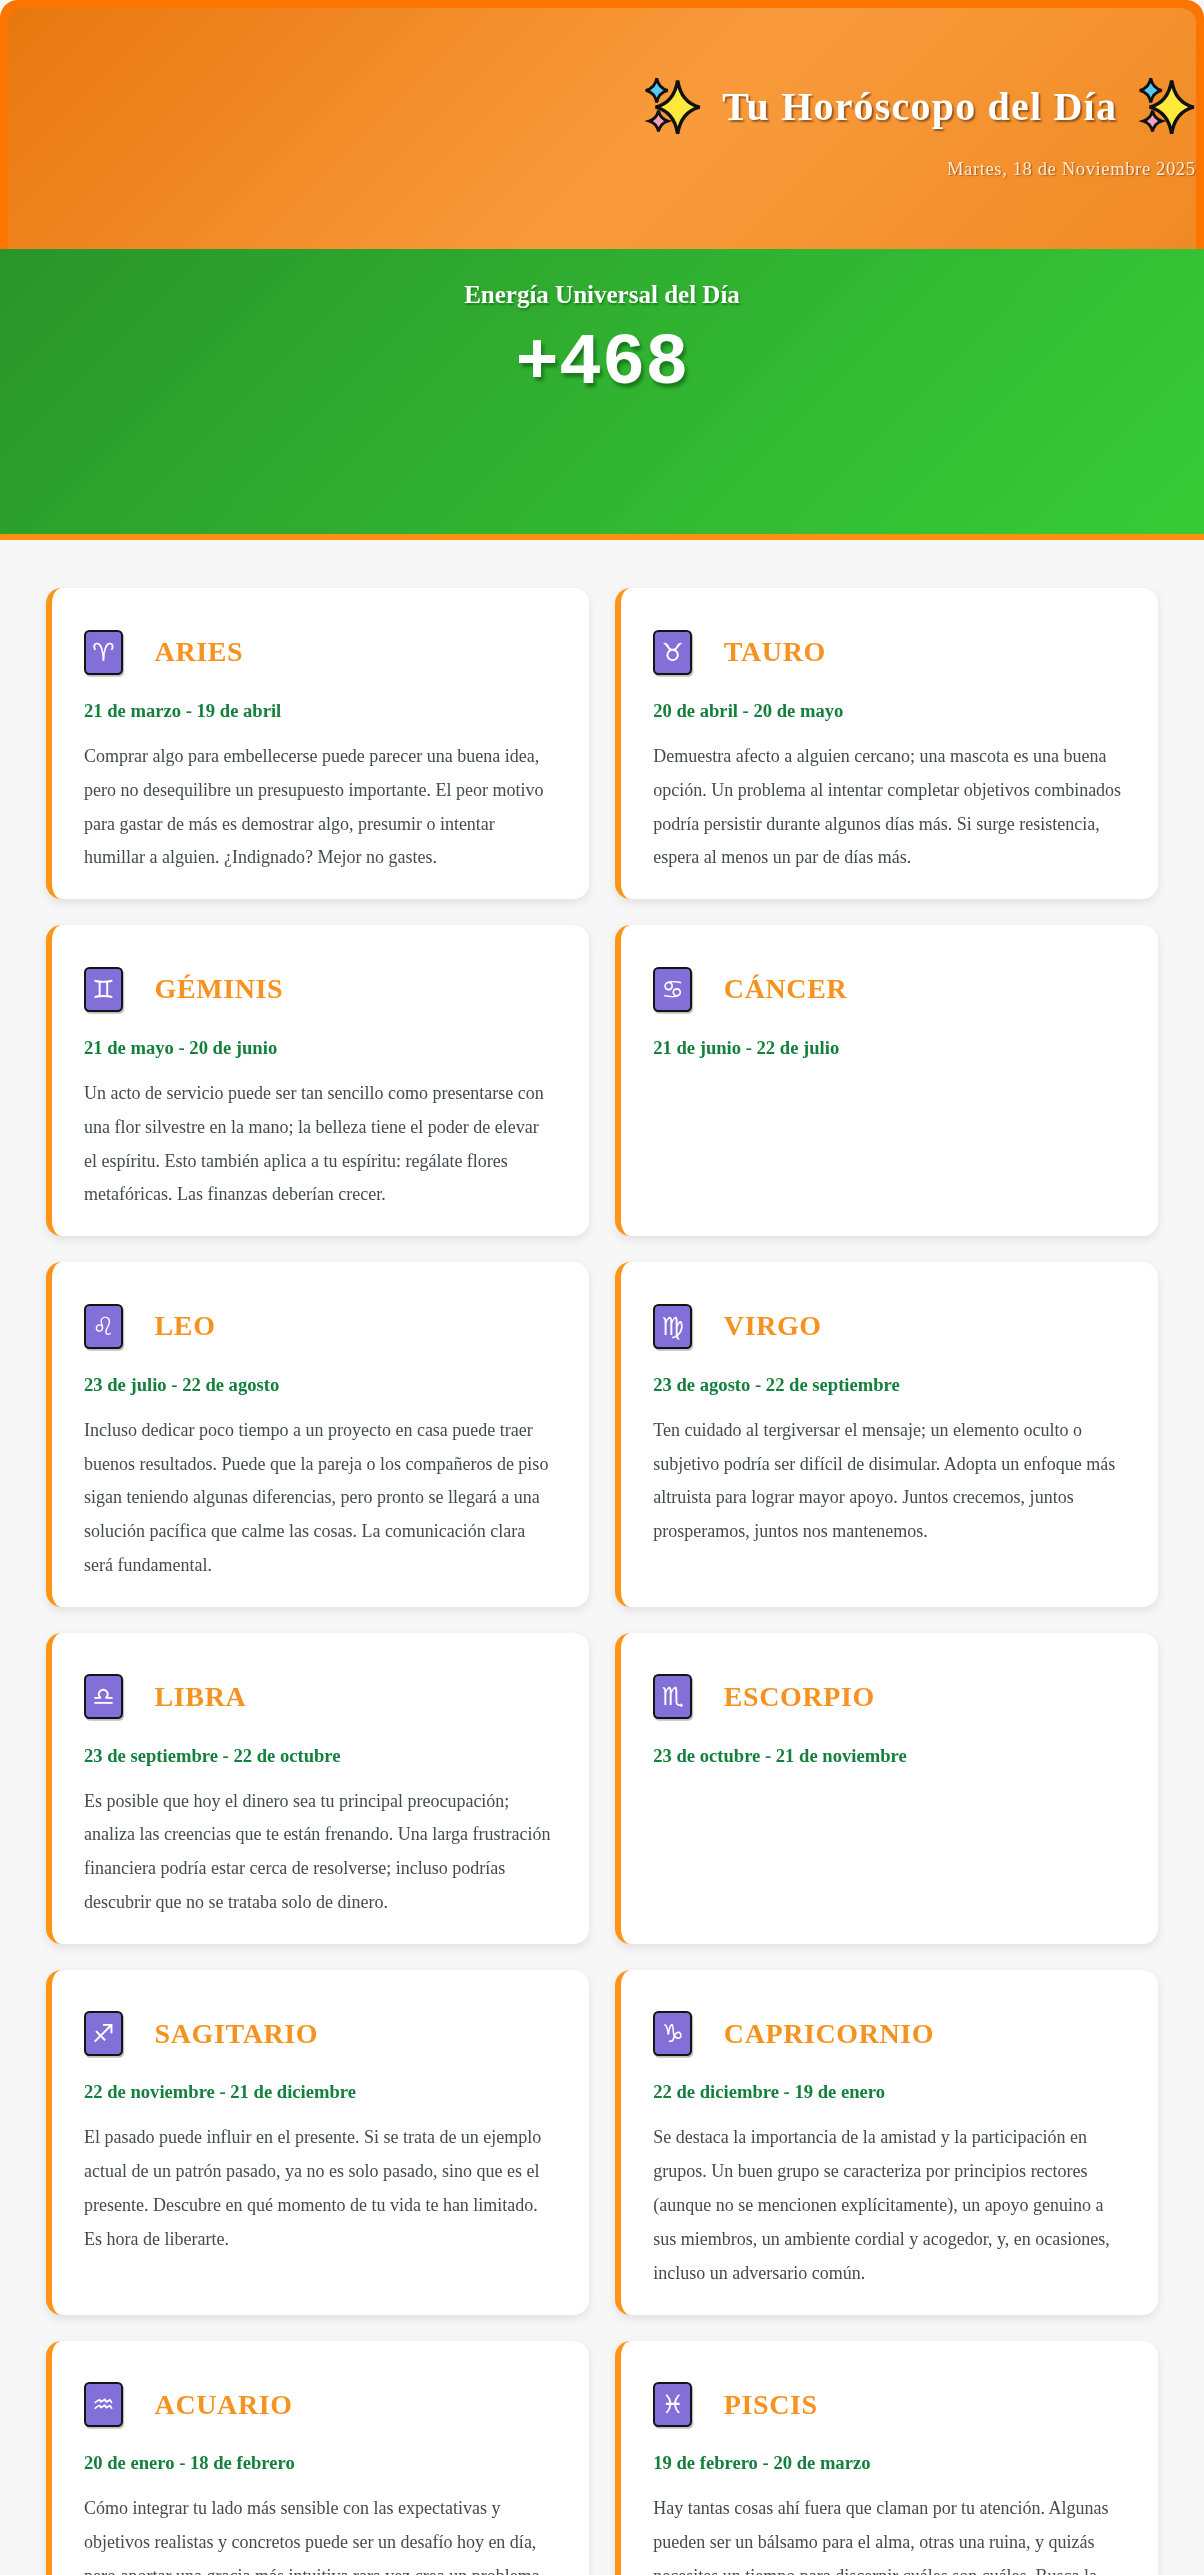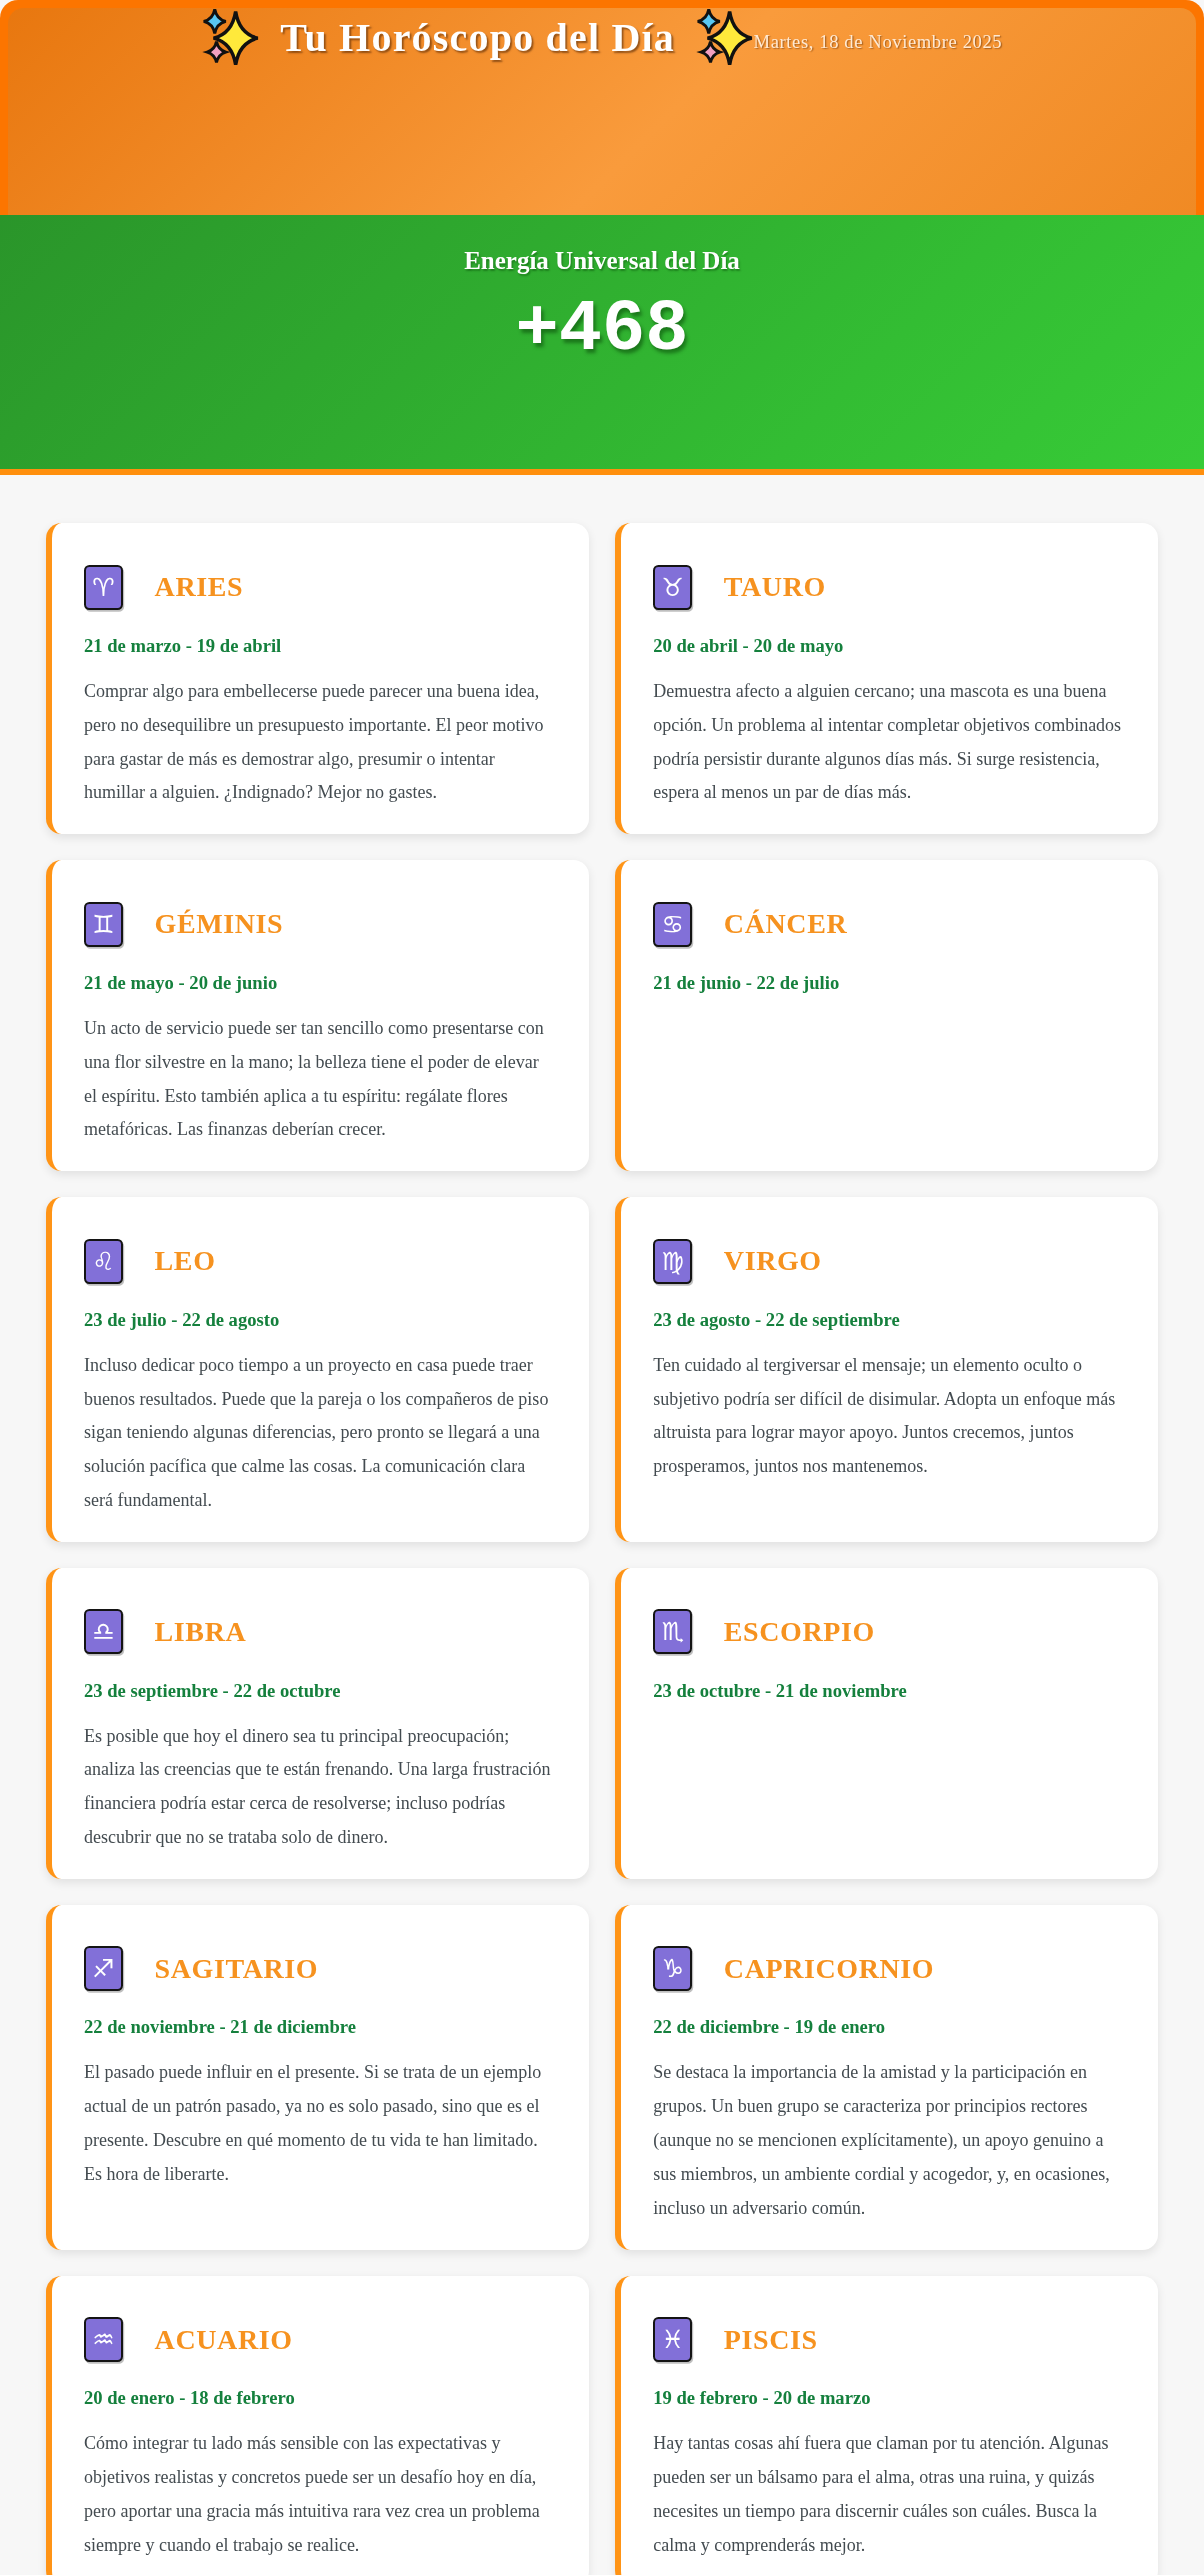--- a/index.html
+++ b/index.html
@@ -1,36 +1,36 @@
 <!DOCTYPE html>
 <html lang="es" style="font-size:9.6px"><head>
 <meta charset="utf-8">
 <style>
   html,body{margin:0;padding:0;background:#f7f7f7;}
   .page{width:1204px;margin:0 auto;background:#f7f7f7;font-family:"Liberation Serif","DejaVu Serif",serif;}
   
   .hero-frame{background:#fc7500;border-radius:18px 18px 0 0;padding:8.4px 8.4px 0 8.4px;}
   .hero-header{
-    height:207px;border-radius:15.6px 15.6px 0 0;
+    height:241px;border-radius:15.6px 15.6px 0 0;
     background:linear-gradient(135deg,#e8770f 0%,#f99b3c 55%,#f08a24 100%);
-    display:flex;flex-direction:row;align-items:flex-start;justify-content:center;
+    display:flex;flex-direction:column;align-items:flex-end;justify-content:center;
   }
   .hero-title-row{display:flex;align-items:center;gap:20.5px;}
   .hero-title{
     color:#fff;font-size:40px;font-weight:bold;letter-spacing:1.2px;margin:0;
     text-shadow:1.8px 2.4px 1.8px rgba(70,30,0,.55);
   }
   .sparkle{width:58px;height:58px;flex:0 0 auto;}
   .hero-date{
     color:#ffe9d2;font-size:18.6px;margin-top:23px;letter-spacing:0.6px;
     text-shadow:1.2px 1.2px 1.2px rgba(70,30,0,.45);
   }
   
   .energy{
-    height:254px;background:linear-gradient(135deg,#2a952a 0%,#33bd33 70%,#37cb37 100%);
+    height:285px;background:linear-gradient(135deg,#2a952a 0%,#33bd33 70%,#37cb37 100%);
     display:flex;flex-direction:column;align-items:center;text-align:center;
   }
   .energy-title{color:#fff;font-size:25px;font-weight:bold;margin:32px 0 0 0;
     text-shadow:1.2px 1.8px 1.8px rgba(0,60,0,.4);}
   .energy-score{color:#fff;font-size:72px;font-weight:bold;margin:15.6px 0 0 0;line-height:1.1;
     text-shadow:2.4px 3.6px 3.6px rgba(0,50,0,.45);font-family:Liberation Mono, monospace;}
   .energy-sub{color:#efffe9;font-size:15px;margin:18px 0 0 0;line-height:1.9;
     text-shadow:0.6px 1.2px 1.2px rgba(0,60,0,.4);}
   .divider{height:6px;background:#ff8f0d;}
   

